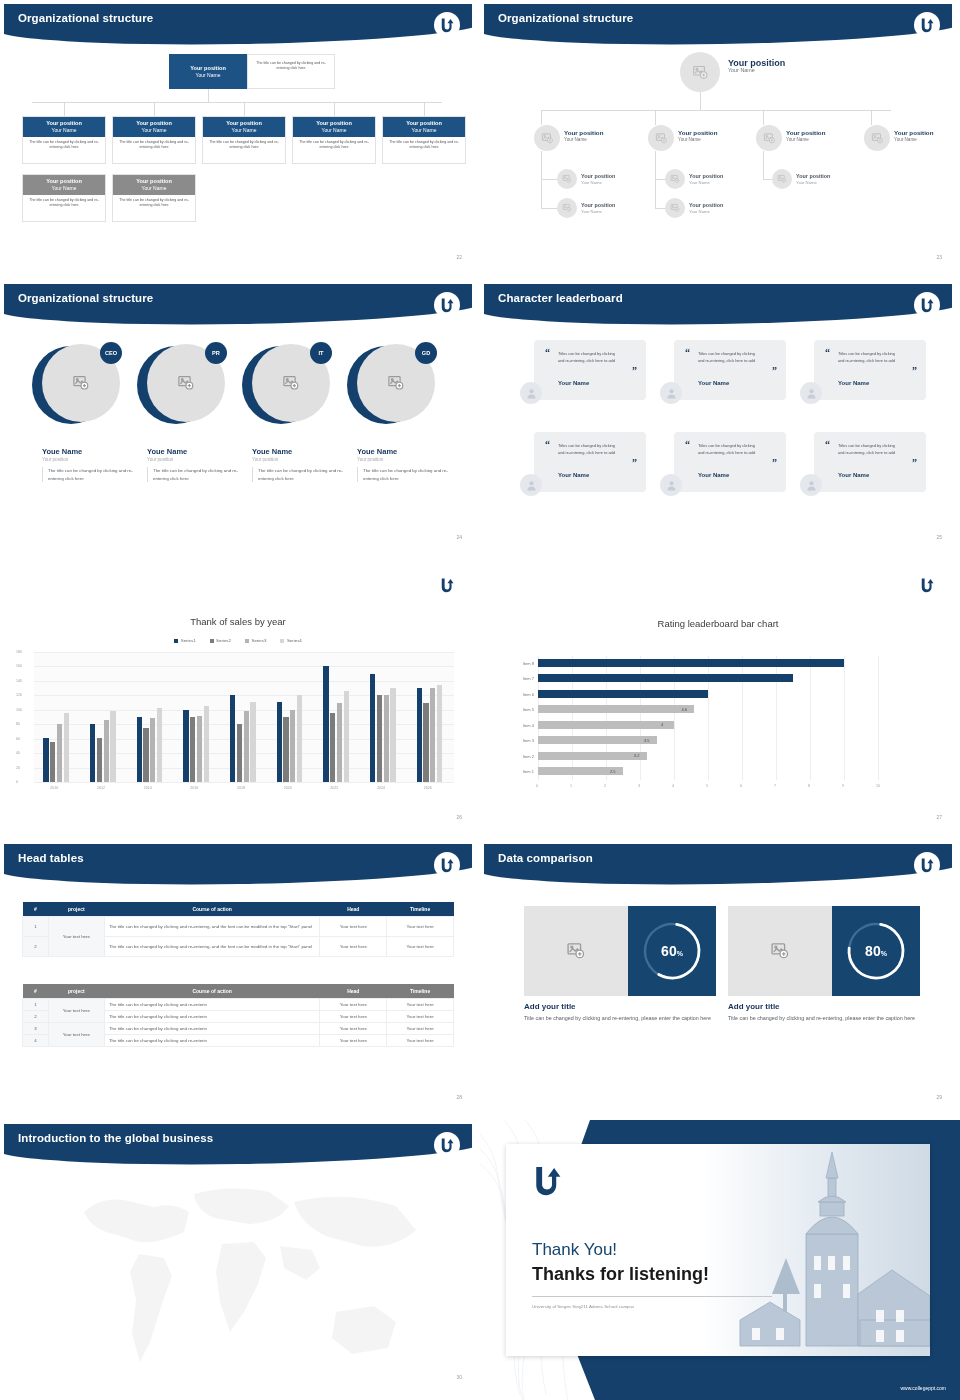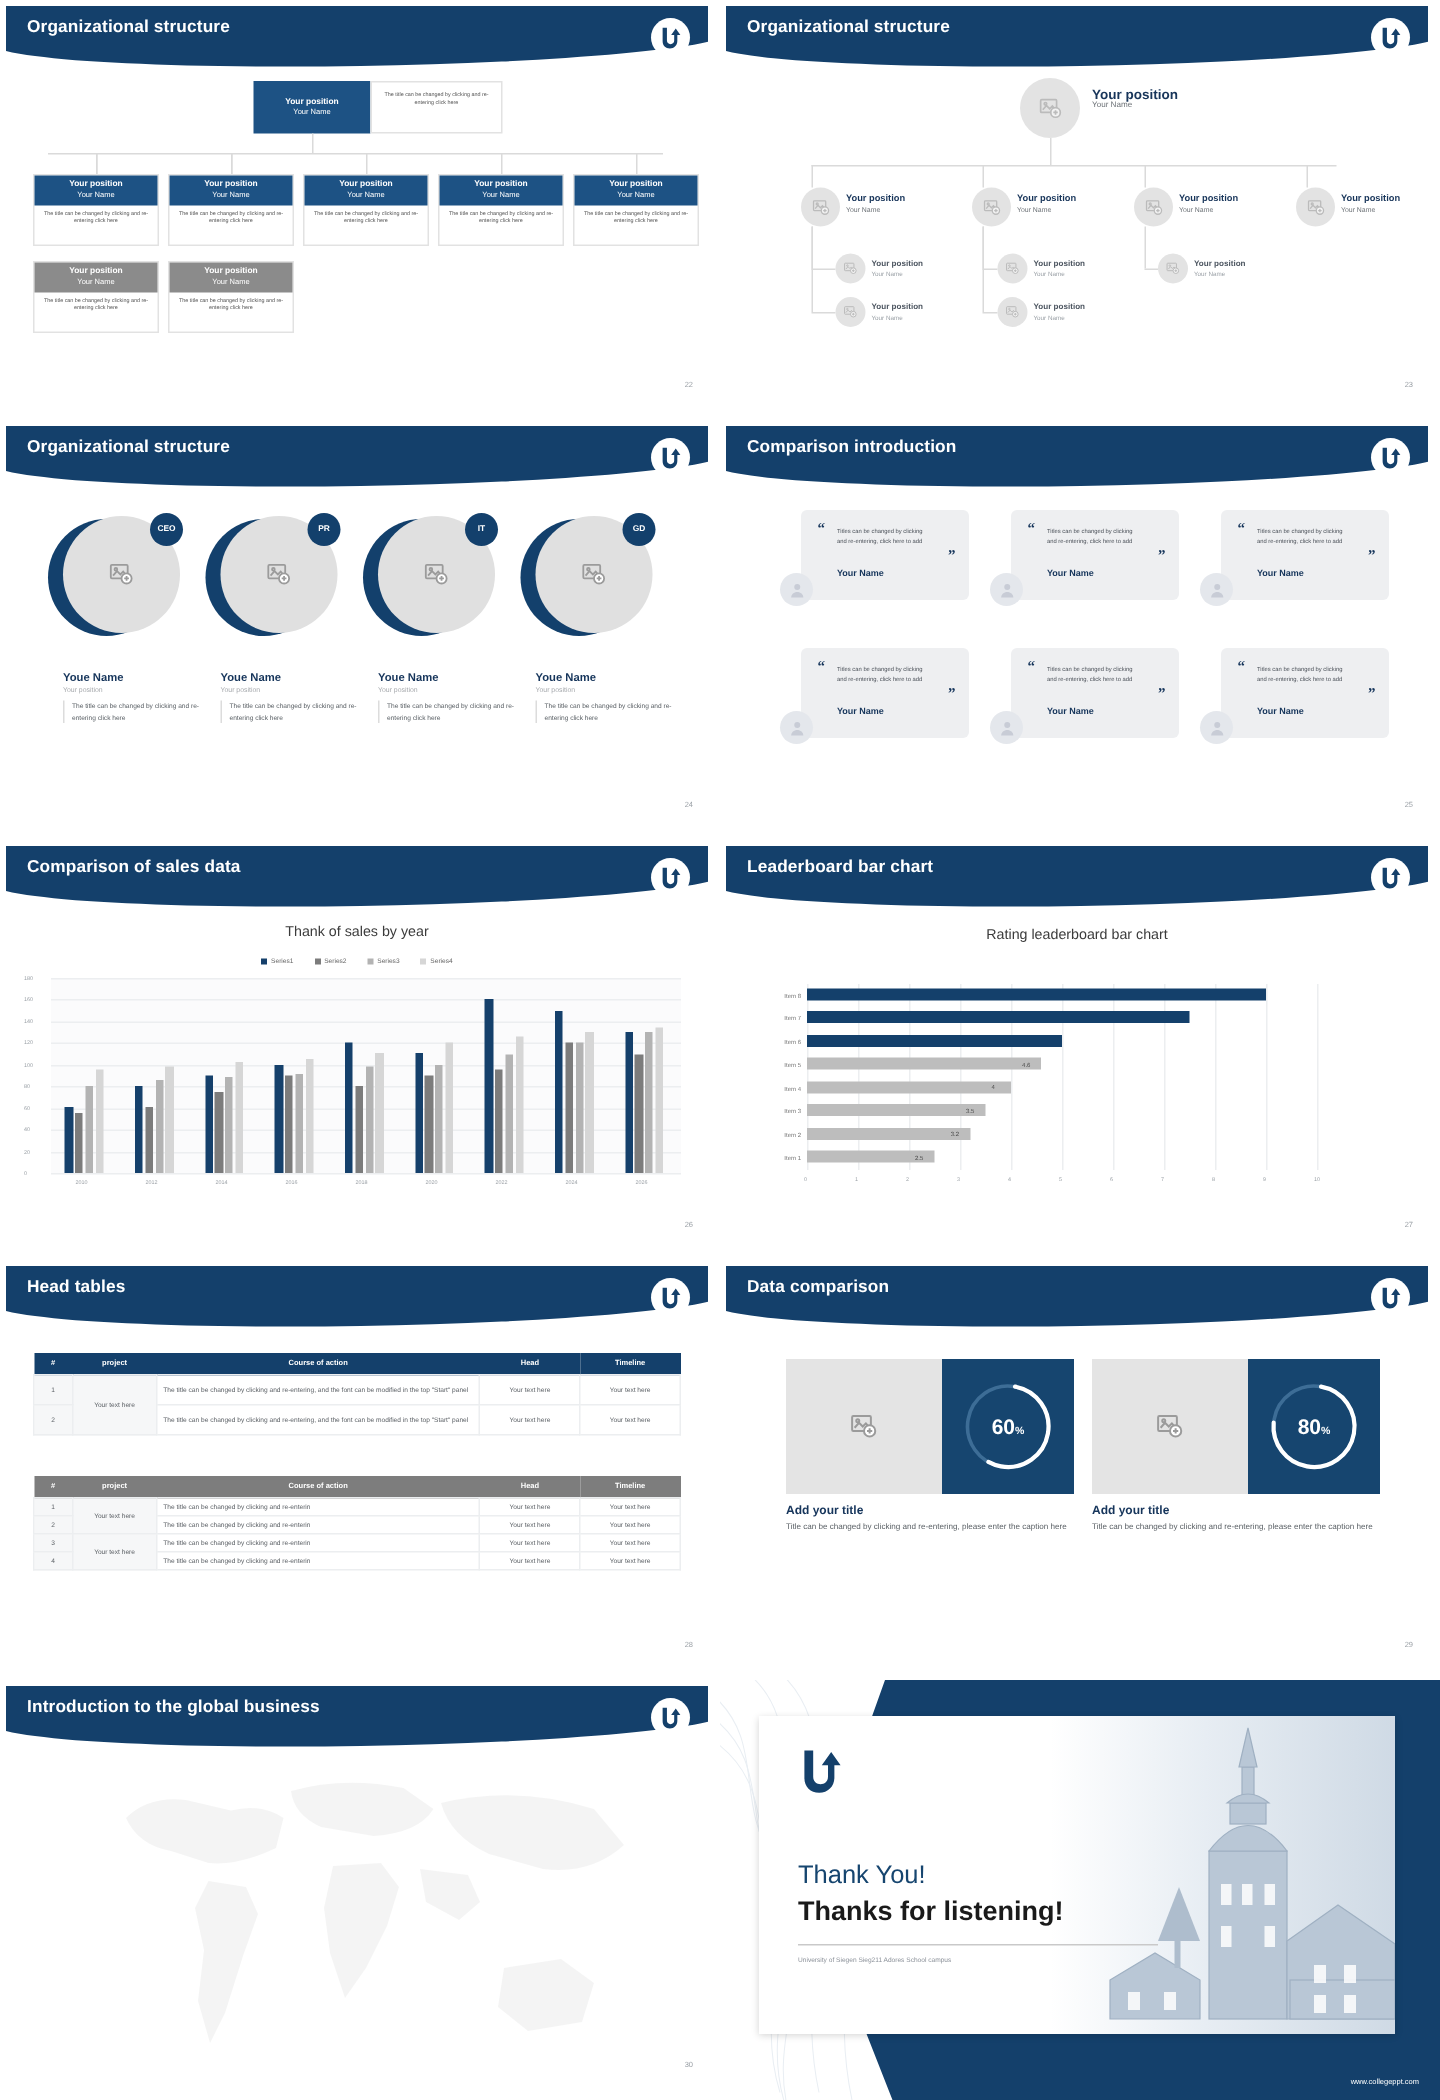--- a/index.html
+++ b/index.html
@@ -436,21 +436,21 @@
           <div class="nm">Youe Name</div>
           <div class="pos">Your position</div>
           <div class="note">The title can be changed by clicking and re-entering click here</div>
         </div>
       </div>
     </div>
     <div class="slide">
       <div class="slide-inner">
         <div class="hdr">
           <div class="bg"></div>
-          <div class="ttl">Comparison introduction</div>
+          <div class="ttl">Character leaderboard</div>
         </div>
         <div class="logo">
           <svg viewBox="0 0 24 26">
             <path d="M3.2 2.2h4.4v13.2c0 2.2 1.5 3.7 3.7 3.7 2.2 0 3.7-1.5 3.7-3.7V9.6h-3.1L16.6 3l4.7 6.6h-3.1v6.2c0 4.4-3.2 7.6-7.6 7.6-4.4 0-7.4-3-7.4-7.4z" fill="#14406b"></path>
           </svg>
         </div>
         <div class="pg">25</div>
         <div class="qcard" style="left:50px;top:56px;width:112px;height:60px;"></div>
         <div class="av" style="left:36px;top:98px;">
           <svg width="13" height="13" viewBox="0 0 24 24" fill="#c8ccd6">
@@ -514,24 +514,20 @@
           </svg>
         </div>
         <div class="qm" style="left:341px;top:156px;">“</div>
         <div class="qm" style="left:428px;top:174px;">”</div>
         <div class="qtext" style="left:354px;top:159px;width:62px;">Titles can be changed by clicking and re-entering, click here to add</div>
         <div class="qname" style="left:354px;top:188px;">Your Name</div>
       </div>
     </div>
     <div class="slide">
       <div class="slide-inner">
-        <div class="hdr">
-          <div class="bg"></div>
-          <div class="ttl">Comparison of sales data</div>
-        </div>
         <div class="logo">
           <svg viewBox="0 0 24 26">
             <path d="M3.2 2.2h4.4v13.2c0 2.2 1.5 3.7 3.7 3.7 2.2 0 3.7-1.5 3.7-3.7V9.6h-3.1L16.6 3l4.7 6.6h-3.1v6.2c0 4.4-3.2 7.6-7.6 7.6-4.4 0-7.4-3-7.4-7.4z" fill="#14406b"></path>
           </svg>
         </div>
         <div class="pg">26</div>
         <div class="chart-title" style="top:52px;">Thank of sales by year</div>
         <div class="legend" style="top:74px;">
           <div><span class="sw" style="background:#15406b"></span><span>Series1</span></div>
           <div><span class="sw" style="background:#7c7c7c"></span><span>Series2</span></div>
@@ -601,24 +597,20 @@
         <div class="bar" style="left:386.3999999999999px;top:124.11111111111111px;width:5.2px;height:93.88888888888889px;background:#d6d6d6;"></div>
         <div class="axis-lbl" style="left:419.66666666666663px;top:222px;">2026</div>
         <div class="bar" style="left:412.66666666666663px;top:124.11111111111111px;width:5.2px;height:93.88888888888889px;background:#15406b;"></div>
         <div class="bar" style="left:419.46666666666664px;top:138.55555555555554px;width:5.2px;height:79.44444444444446px;background:#7c7c7c;"></div>
         <div class="bar" style="left:426.26666666666665px;top:124.11111111111111px;width:5.2px;height:93.88888888888889px;background:#b3b3b3;"></div>
         <div class="bar" style="left:433.0666666666666px;top:120.5px;width:5.2px;height:97.5px;background:#d6d6d6;"></div>
       </div>
     </div>
     <div class="slide">
       <div class="slide-inner">
-        <div class="hdr">
-          <div class="bg"></div>
-          <div class="ttl">Leaderboard bar chart</div>
-        </div>
         <div class="logo">
           <svg viewBox="0 0 24 26">
             <path d="M3.2 2.2h4.4v13.2c0 2.2 1.5 3.7 3.7 3.7 2.2 0 3.7-1.5 3.7-3.7V9.6h-3.1L16.6 3l4.7 6.6h-3.1v6.2c0 4.4-3.2 7.6-7.6 7.6-4.4 0-7.4-3-7.4-7.4z" fill="#14406b"></path>
           </svg>
         </div>
         <div class="pg">27</div>
         <div class="chart-title" style="top:54px;">Rating leaderboard bar chart</div>
         <div class="vgl" style="left:54px;top:92px;height:124px;"></div>
         <div class="axis-lbl" style="left:52px;top:220px;">0</div>
         <div class="vgl" style="left:88px;top:92px;height:124px;"></div>

